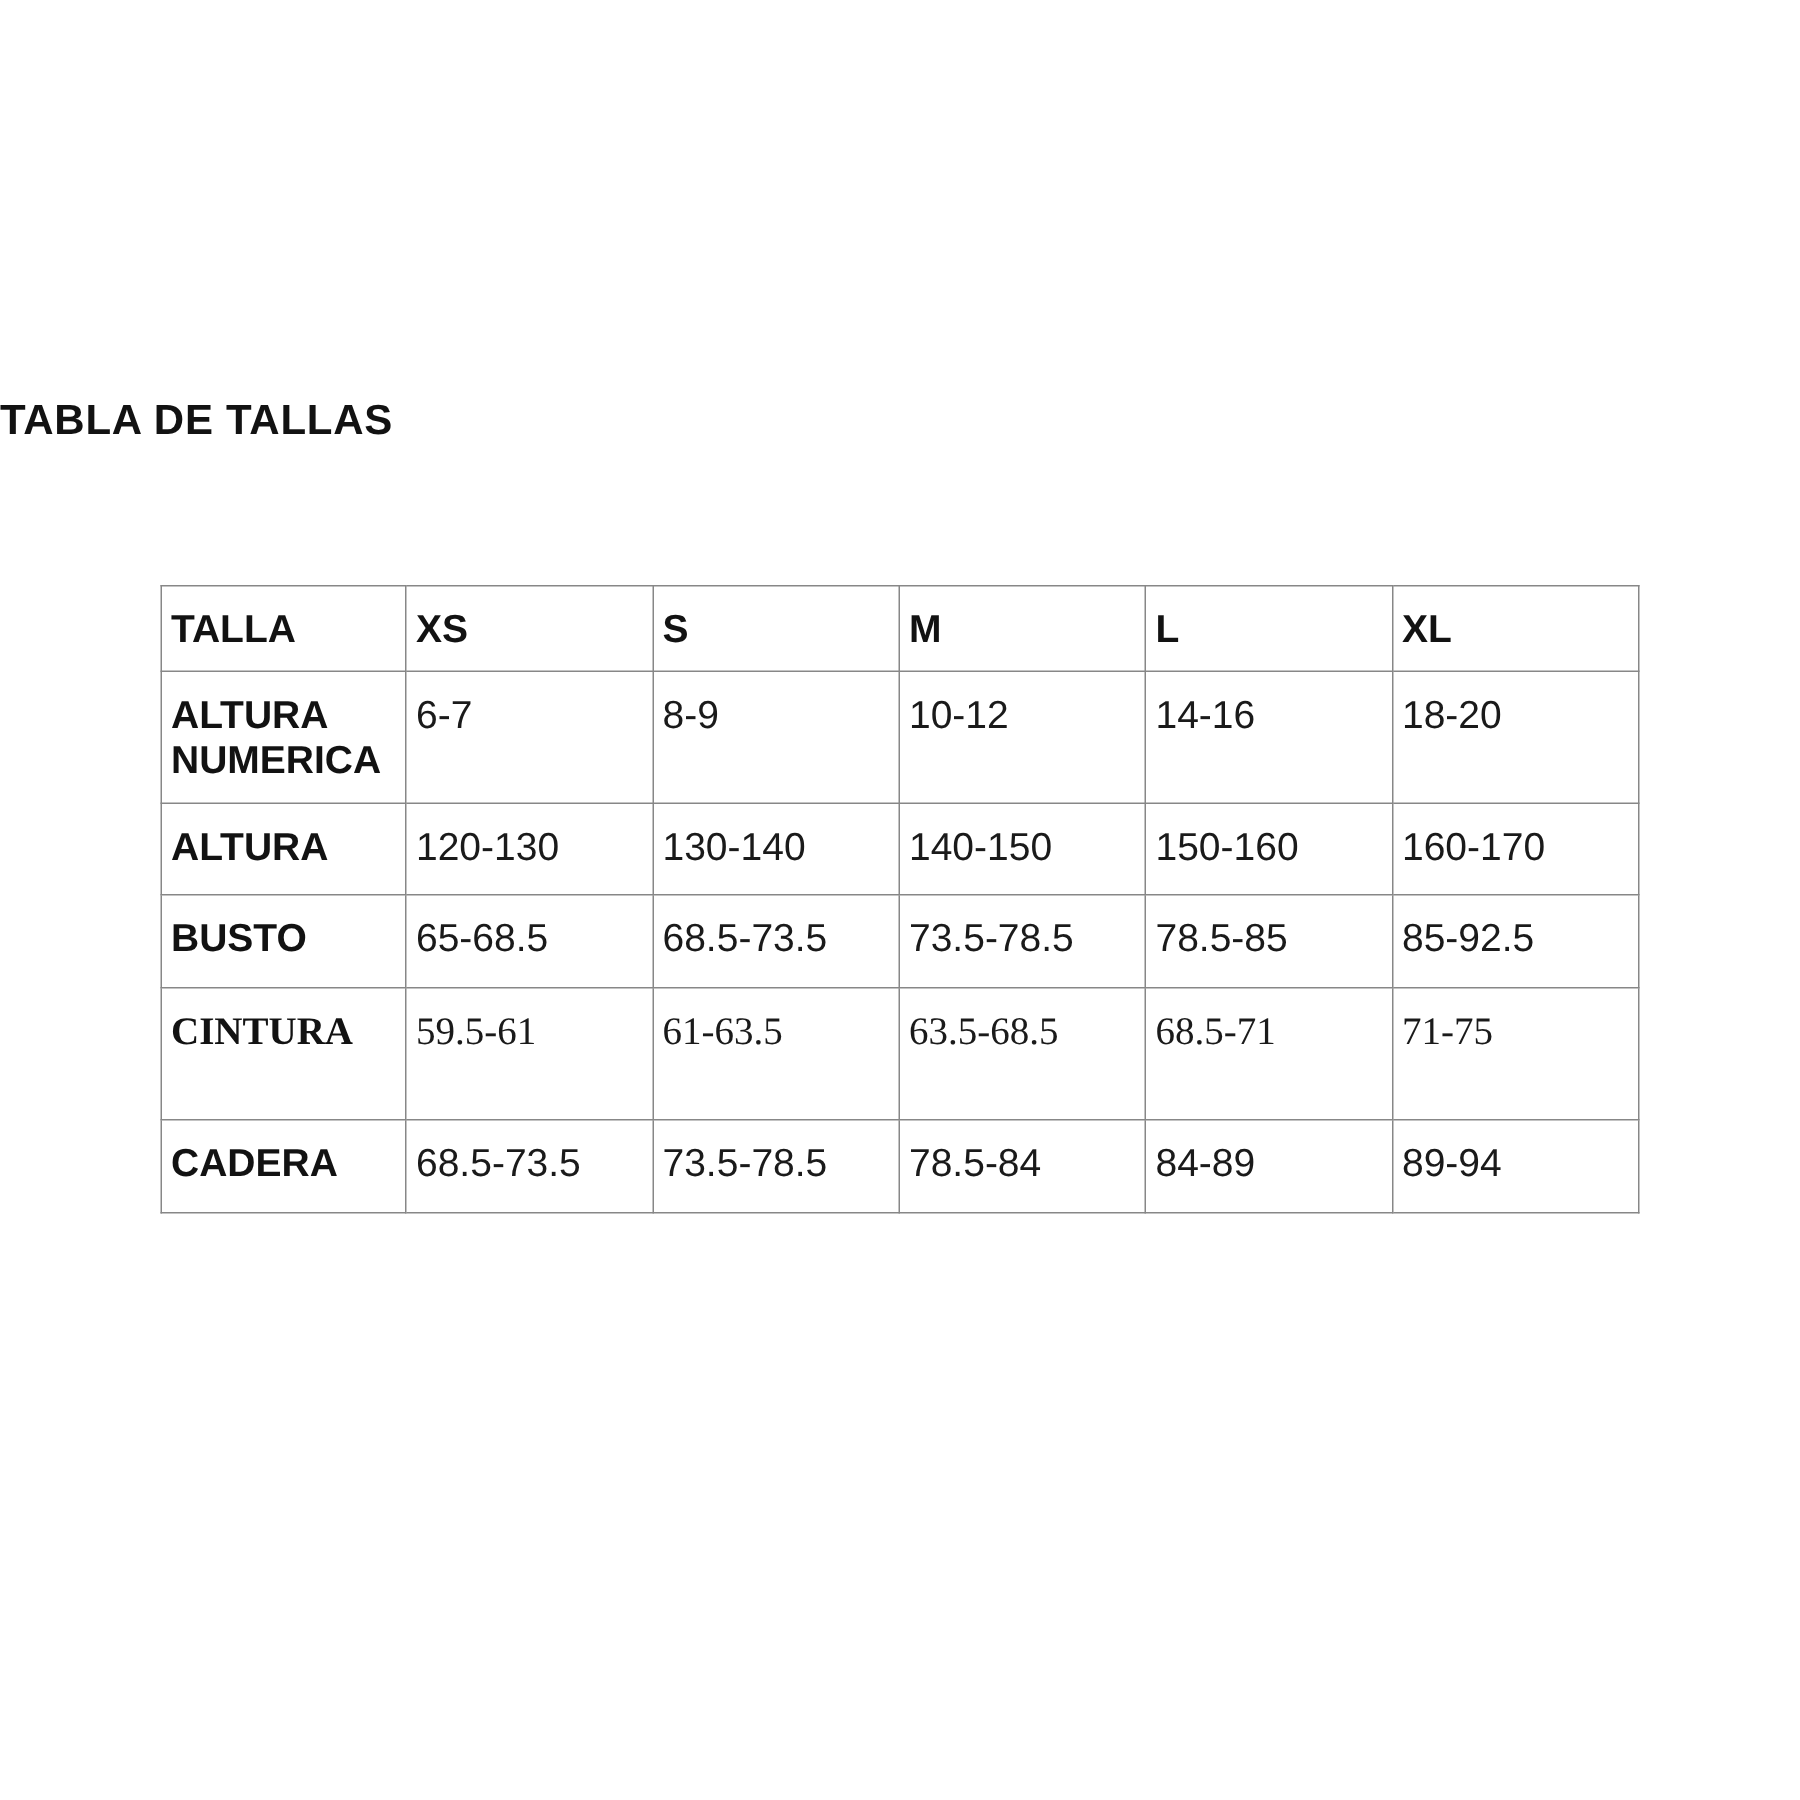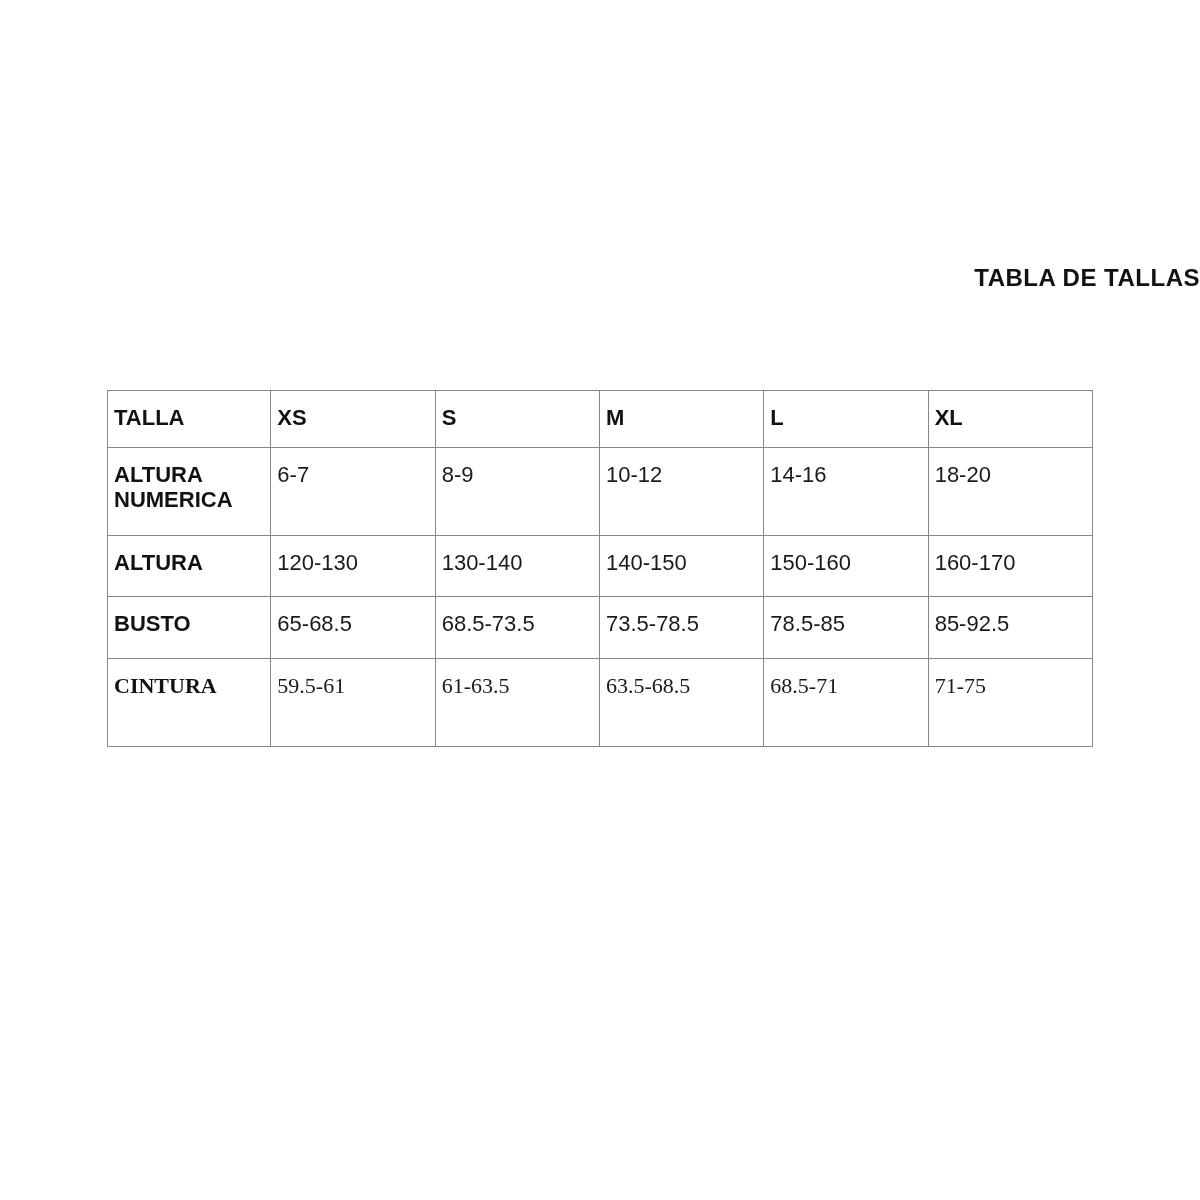--- a/index.html
+++ b/index.html
@@ -13,41 +13,41 @@
     height: 1200px;
     background: #ffffff;
     font-family: "Liberation Sans", sans-serif;
     color: #111111;
   }
   .chart-title {
     position: absolute;
     top: 264px;
     left: 0;
     width: 100%;
-    text-align: right;
-    font-size: 24px;
+    text-align: left;
+    font-size: 28px;
     font-weight: bold;
     letter-spacing: 0.5px;
     color: #121212;
   }
   table.size-chart {
     position: absolute;
     top: 390px;
     left: 107px;
     width: 986px;
     border-collapse: collapse;
     table-layout: fixed;
   }
   table.size-chart col { width: 164px; }
   table.size-chart col.c-label { width: 163px; }
   table.size-chart td, table.size-chart th {
     border: 1px solid #878787;
     vertical-align: top;
     padding: 14px 6px 6px 6px;
-    font-size: 22px;
+    font-size: 26px;
     line-height: 1.15;
     background: #ffffff;
   }
   
   tr.r-header  { height: 57px; }
   tr.r-numerica{ height: 88px; }
   tr.r-edad    { height: 57px; }
   tr.r-altura  { height: 61px; }
   tr.r-busto   { height: 62px; }
   tr.r-cintura { height: 88px; font-family: Liberation Serif, serif; }
@@ -118,16 +118,24 @@
         <td class="val">85-92.5</td>
       </tr>
       <tr class="r-cintura">
         <td class="row-label">CINTURA</td>
         <td class="val">59.5-61</td>
         <td class="val">61-63.5</td>
         <td class="val">63.5-68.5</td>
         <td class="val">68.5-71</td>
         <td class="val">71-75</td>
       </tr>
+      <tr class="r-cadera">
+        <td class="row-label">CADERA</td>
+        <td class="val">68.5-73.5</td>
+        <td class="val">73.5-78.5</td>
+        <td class="val">78.5-84</td>
+        <td class="val">84-89</td>
+        <td class="val">89-94</td>
+      </tr>
     </tbody>
   </table>
 
 </div>
 
 </body></html>

